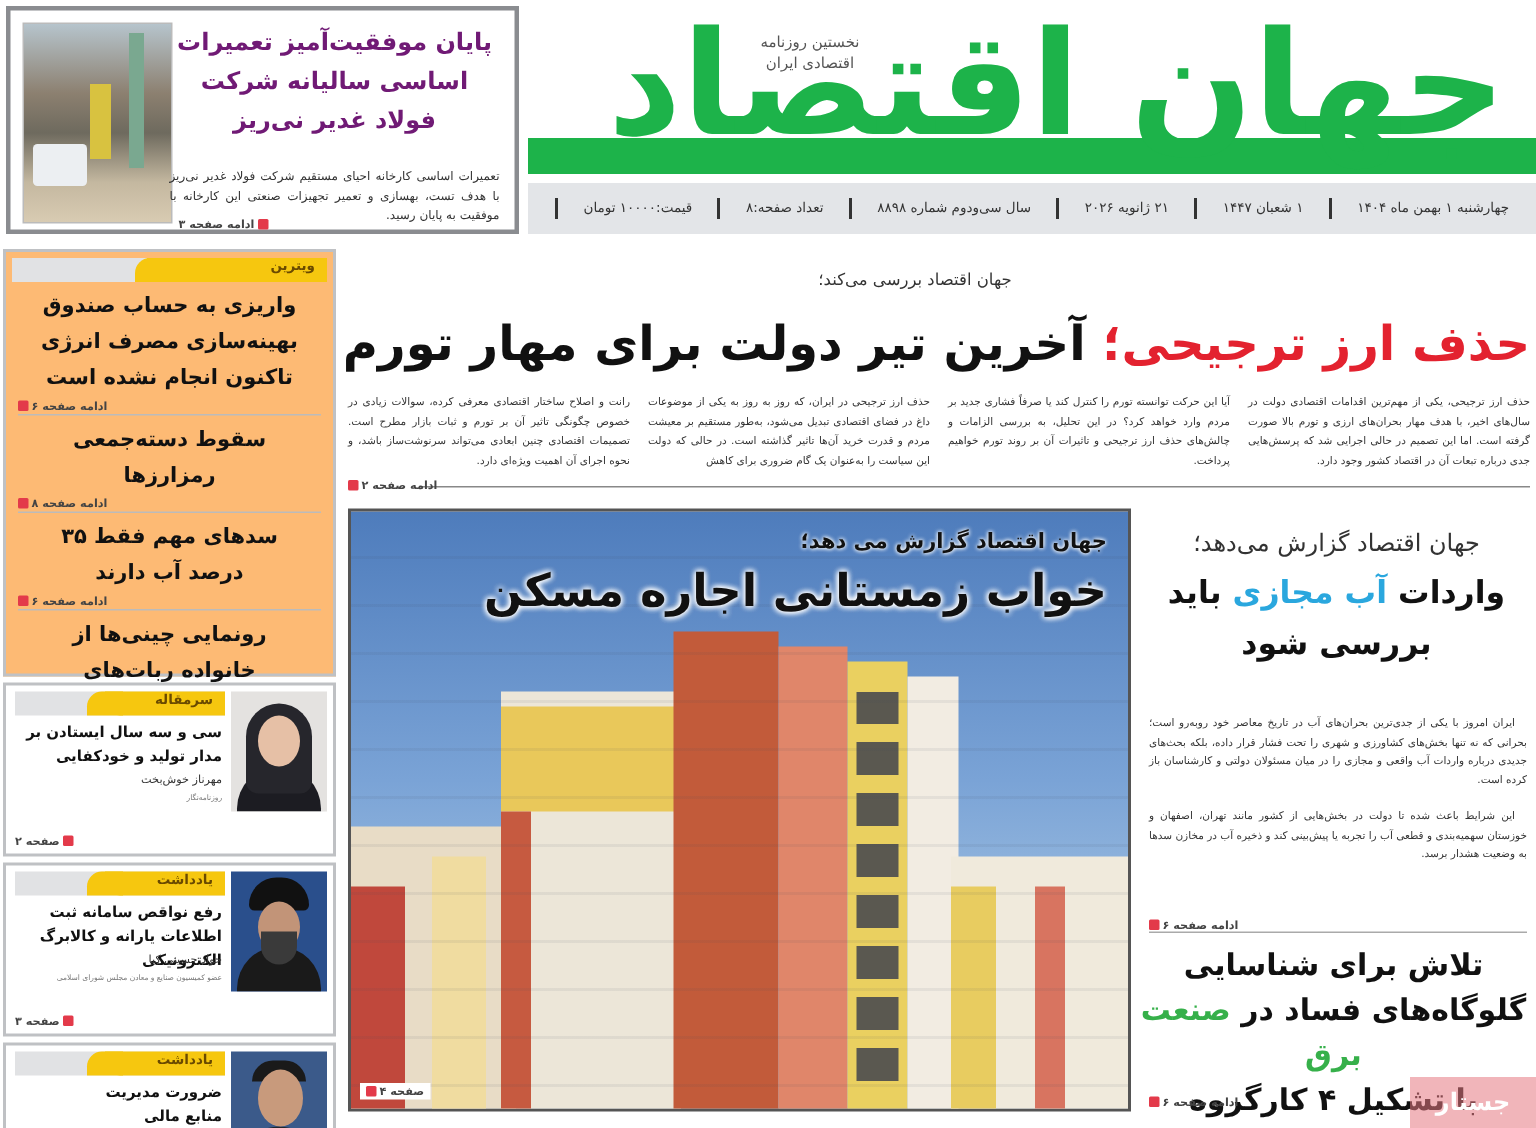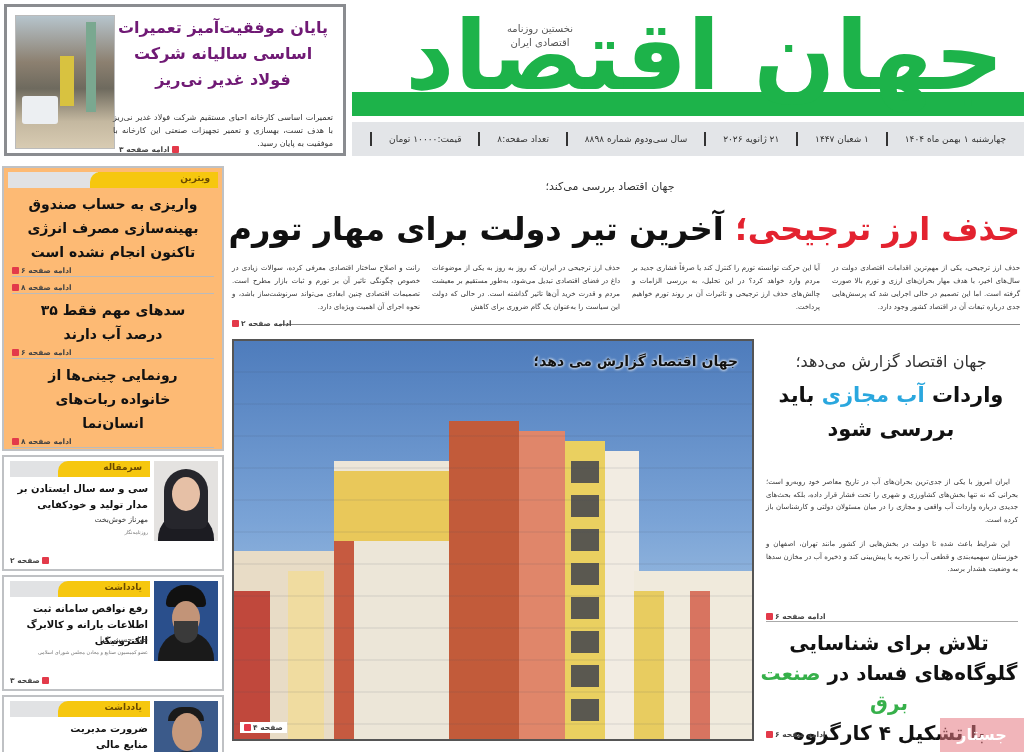--- a/index.html
+++ b/index.html
@@ -37,21 +37,21 @@
   .vitem { padding: 4px 8px 0 8px; text-align: center; }
   .vitem h3 { font-size: 14px; line-height: 24px; font-weight: bold; color: #111; }
   .vitem .cont { display: flex; justify-content: flex-start; border-bottom: 1px solid #bbb; padding-bottom: 1px; margin-top: 2px; direction: ltr; }
 
   .op-box { position: relative; width: 222px; height: 116px; border: 2px solid #bfc1c4; background: #fff; margin-top: 4px; }
   .op-box .label-bar { margin: 4px 72px 0 6px; }
   .op-box .label-bar .yel { width: 80px; }
   .op-box .label-bar .yel2 { right: 68px; }
   .op-box .portrait { position: absolute; right: 4px; top: 4px; width: 64px; height: 80px; overflow: hidden; }
   .op-box h4 { position: absolute; right: 74px; top: 24px; width: 140px; font-size: 10px; line-height: 16px; font-weight: bold; text-align: right; color: #111; }
-  .op-box .author { position: absolute; right: 74px; font-size: 7.5px; color: #333; font-family: Liberation Serif, serif; }
+  .op-box .author { position: absolute; right: 74px; font-size: 7.5px; color: #333; }
   .op-box .role { position: absolute; right: 74px; font-size: 5px; color: #777; }
   .op-box .cont { position: absolute; left: 6px; bottom: 4px; }
 
   .face { position: absolute; left: 18px; width: 28px; height: 34px; border-radius: 50%; background: #d4a888; }
   .shoulders { position: absolute; left: 4px; bottom: 0; width: 56px; height: 30px; border-radius: 28px 28px 0 0; }
 
   
   .kicker { position: absolute; left: 216px; top: 180px; width: 788px; text-align: center; font-size: 11px; color: #333; }
   .headline { position: absolute; left: 232px; top: 206px; width: 788px; text-align: center; font-size: 32px; line-height: 46px; font-weight: bold; color: #111; white-space: nowrap; }
   .headline .red { color: #e3222f; }
@@ -127,20 +127,21 @@
       <span>ویترین</span>
     </div>
     <div class="vitem">
       <h3>واریزی به حساب صندوق بهینه‌سازی مصرف انرژی تاکنون انجام نشده است</h3>
       <span class="cont">
           <span class="ico"></span>
           <span>ادامه صفحه ۶</span>
         </span>
     </div>
     <div class="vitem">
+      <h3 style="padding:0 36px;">سقوط دسته‌جمعی رمزارزها</h3>
       <span class="cont">
           <span class="ico"></span>
           <span>ادامه صفحه ۸</span>
         </span>
     </div>
     <div class="vitem">
       <h3 style="padding:0 20px;">سدهای مهم فقط ۳۵ درصد آب دارند</h3>
       <span class="cont">
           <span class="ico"></span>
           <span>ادامه صفحه ۶</span>
@@ -251,20 +252,21 @@
   </div>
   <div class="bld" style="left:371px;top:110px;width:34px;height:300px;background:#f2ece2;"></div>
 
   <div class="bld" style="left:400px;top:230px;width:120px;height:180px;background:#f0eadc;">
     <div style="position:absolute;left:0;top:20px;width:30px;height:160px;background:#e8cc60;"></div>
     <div style="position:absolute;left:56px;top:20px;width:20px;height:160px;background:#d87460;"></div>
   </div>
   <div style="position:absolute;left:0;top:0;width:100%;height:100%;background:repeating-linear-gradient(180deg, transparent 0 30px, rgba(60,70,90,0.08) 30px 32px);pointer-events:none;"></div>
 
   <div class="fkicker">جهان اقتصاد گزارش می دهد؛</div>
+  <div class="ftitle">خواب زمستانی اجاره مسکن</div>
   <span class="cont" style="direction:ltr;">
       <span class="ico"></span>
       <span>صفحه ۴</span>
     </span>
 </div>
 
 <div class="r-kicker">جهان اقتصاد گزارش می‌دهد؛</div>
 <div class="r-title">
   <span>واردات </span><span class="blue">آب مجازی</span><span> باید بررسی شود</span>
 </div>

